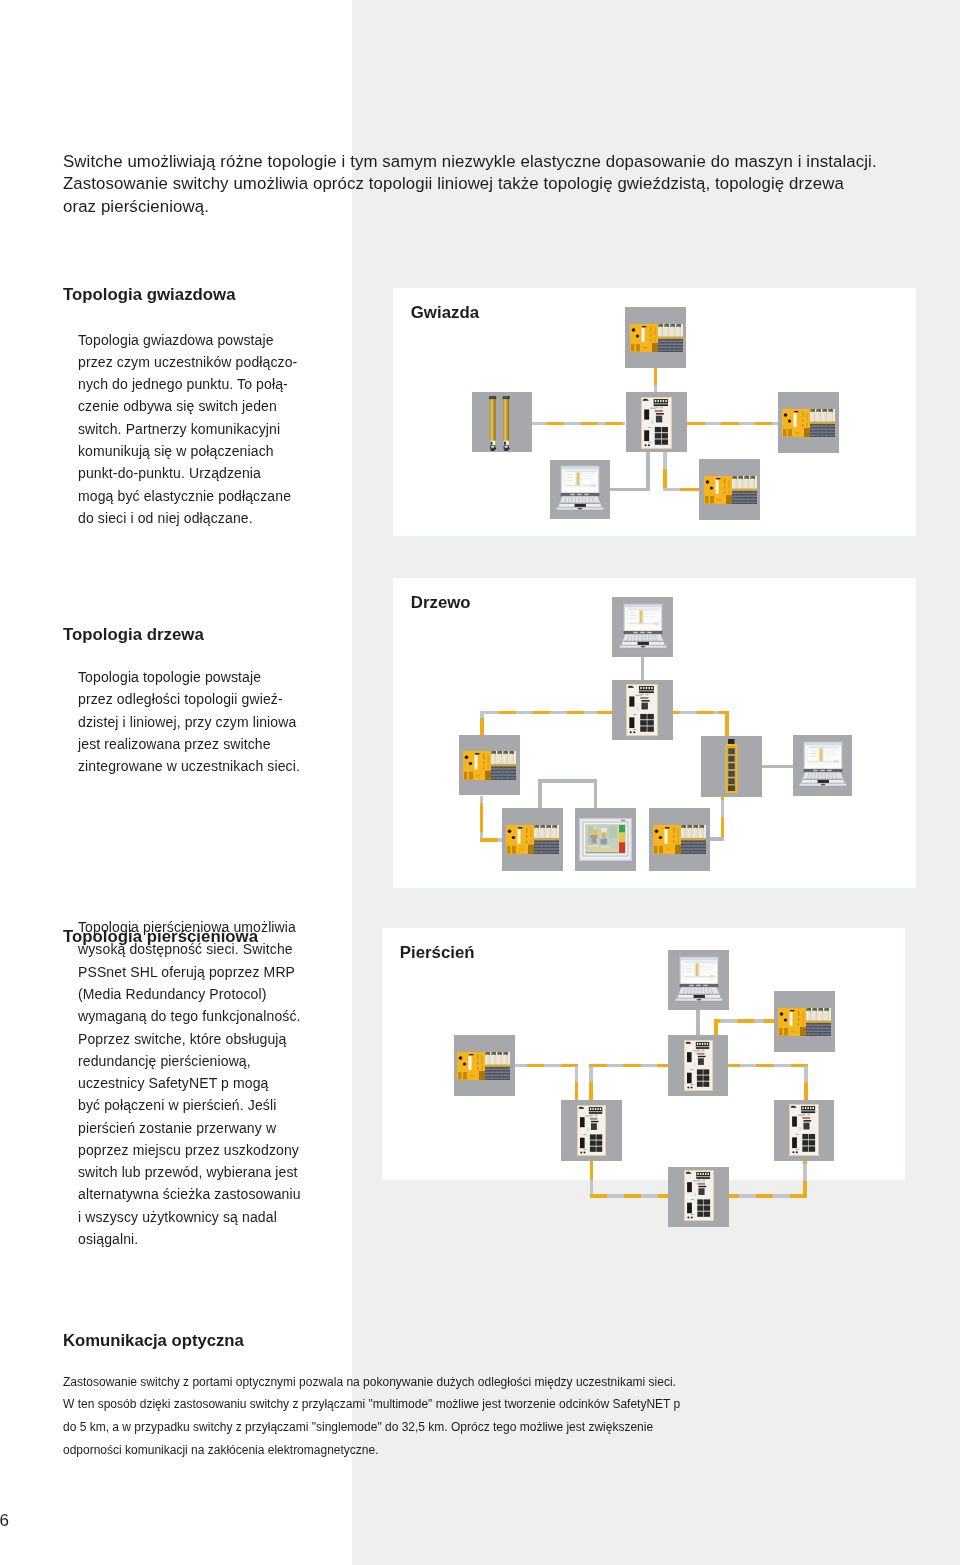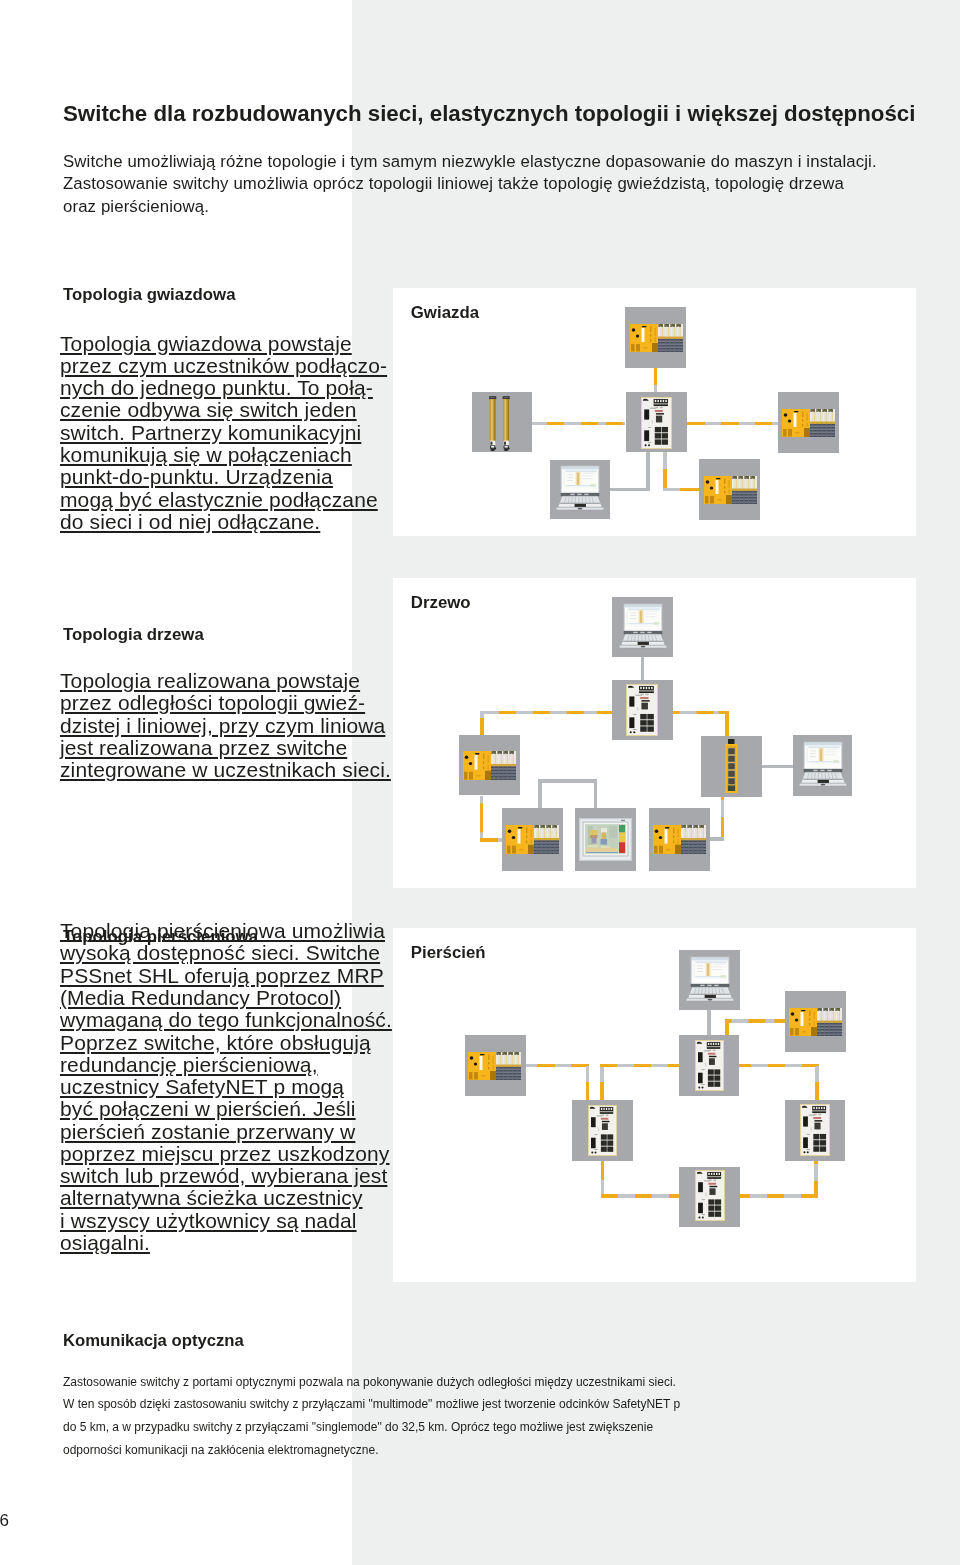--- a/index.html
+++ b/index.html
@@ -5,21 +5,21 @@
   html,body{margin:0;padding:0;}
   body{width:960px;height:1565px;background:#ffffff;
        font-family:"Liberation Sans",sans-serif;color:#1d1d1b;}
   .page{position:relative;width:960px;height:1565px;overflow:hidden;background:#fff;}
   .graypanel{position:absolute;left:352px;top:0;width:608px;height:1565px;background:#eef0ef;}
 
   .title{position:absolute;left:63px;top:100.5px;margin:0;font-size:22.3px;font-weight:bold;
          letter-spacing:0px;white-space:nowrap;}
   .tline{position:absolute;left:63px;font-size:16.8px;letter-spacing:0.12px;white-space:nowrap;}
   .sec-h{position:absolute;left:63px;font-size:16.8px;font-weight:bold;letter-spacing:0.02px;white-space:nowrap;}
-  .bline{position:absolute;left:60px;font-size:21px;letter-spacing:0.12px;white-space:nowrap;text-decoration:underline;}
+  .bline{position:absolute;left:78px;font-size:14px;letter-spacing:0.12px;white-space:nowrap;}
   .opt-h{position:absolute;left:63px;font-size:16.7px;font-weight:bold;letter-spacing:0px;white-space:nowrap;}
   .oline{position:absolute;left:63px;font-size:12px;letter-spacing:0px;white-space:nowrap;}
   .pageno{position:absolute;left:-0.5px;font-size:17px;}
 
   .diagbox{position:absolute;background:#fff;}
   .diaglabel{position:absolute;font-size:16.8px;font-weight:bold;letter-spacing:0.02px;}
 
   .devbox{position:absolute;background:#a6a8ac;}
   .devimg{position:absolute;}
   .devimg svg{display:block;}
@@ -40,55 +40,54 @@
   .cabv.gy{background:linear-gradient(to bottom,#c2c6ca 0,#c2c6ca var(--s),#f0ab1a var(--s),#f0ab1a 100%);}
   .cabv.yg{background:linear-gradient(to bottom,#f0ab1a 0,#f0ab1a var(--s),#c2c6ca var(--s),#c2c6ca 100%);}
   .cabh.gy{background:linear-gradient(to right,#c2c6ca 0,#c2c6ca var(--s),#f0ab1a var(--s),#f0ab1a 100%);}
   .cabh.yg{background:linear-gradient(to right,#f0ab1a 0,#f0ab1a var(--s),#c2c6ca var(--s),#c2c6ca 100%);}
 </style>
 </head>
 <body>
 
 <div class="page">
   <div class="graypanel"></div>
-  <h1 class="title">Switche dla rozbudowanych sieci, elastycznych topologii i większej dostępności</h1>
   <div id="dyn">
       <div class="tline" style="top:152px">Switche umożliwiają różne topologie i tym samym niezwykle elastyczne dopasowanie do maszyn i instalacji.</div>
       <div class="tline" style="top:174.3px">Zastosowanie switchy umożliwia oprócz topologii liniowej także topologię gwieździstą, topologię drzewa</div>
       <div class="tline" style="top:196.6px">oraz pierścieniową.</div>
       <div class="sec-h" style="top:285px">Topologia gwiazdowa</div>
       <div class="bline" style="top:331.7px">Topologia gwiazdowa powstaje</div>
       <div class="bline" style="top:353.96px">przez czym uczestników podłączo-</div>
       <div class="bline" style="top:376.21999999999997px">nych do jednego punktu. To połą-</div>
       <div class="bline" style="top:398.48px">czenie odbywa się switch jeden</div>
       <div class="bline" style="top:420.74px">switch. Partnerzy komunikacyjni</div>
       <div class="bline" style="top:443px">komunikują się w połączeniach</div>
       <div class="bline" style="top:465.26px">punkt-do-punktu. Urządzenia</div>
       <div class="bline" style="top:487.52px">mogą być elastycznie podłączane</div>
       <div class="bline" style="top:509.78px">do sieci i od niej odłączane.</div>
       <div class="sec-h" style="top:625px">Topologia drzewa</div>
-      <div class="bline" style="top:669.2px">Topologia realizowana powstaje</div>
+      <div class="bline" style="top:669.2px">Topologia topologie powstaje</div>
       <div class="bline" style="top:691.46px">przez odległości topologii gwieź-</div>
       <div class="bline" style="top:713.72px">dzistej i liniowej, przy czym liniowa</div>
       <div class="bline" style="top:735.98px">jest realizowana przez switche</div>
       <div class="bline" style="top:758.24px">zintegrowane w uczestnikach sieci.</div>
       <div class="sec-h" style="top:927px">Topologia pierścieniowa</div>
       <div class="bline" style="top:919.2px">Topologia pierścieniowa umożliwia</div>
       <div class="bline" style="top:941.46px">wysoką dostępność sieci. Switche</div>
       <div class="bline" style="top:963.72px">PSSnet SHL oferują poprzez MRP</div>
       <div class="bline" style="top:985.98px">(Media Redundancy Protocol)</div>
       <div class="bline" style="top:1008.24px">wymaganą do tego funkcjonalność.</div>
       <div class="bline" style="top:1030.5px">Poprzez switche, które obsługują</div>
       <div class="bline" style="top:1052.76px">redundancję pierścieniową,</div>
       <div class="bline" style="top:1075.02px">uczestnicy SafetyNET p mogą</div>
       <div class="bline" style="top:1097.28px">być połączeni w pierścień. Jeśli</div>
       <div class="bline" style="top:1119.54px">pierścień zostanie przerwany w</div>
       <div class="bline" style="top:1141.8000000000002px">poprzez miejscu przez uszkodzony</div>
       <div class="bline" style="top:1164.06px">switch lub przewód, wybierana jest</div>
-      <div class="bline" style="top:1186.3200000000002px">alternatywna ścieżka uczestnicy</div>
+      <div class="bline" style="top:1186.3200000000002px">alternatywna ścieżka zastosowaniu</div>
       <div class="bline" style="top:1208.58px">i wszyscy użytkownicy są nadal</div>
       <div class="bline" style="top:1230.8400000000001px">osiągalni.</div>
       <div class="opt-h" style="top:1330.6px">Komunikacja optyczna</div>
       <div class="oline" style="top:1374.6px">Zastosowanie switchy z portami optycznymi pozwala na pokonywanie dużych odległości między uczestnikami sieci.</div>
       <div class="oline" style="top:1397.3999999999999px">W ten sposób dzięki zastosowaniu switchy z przyłączami "multimode" możliwe jest tworzenie odcinków SafetyNET p</div>
       <div class="oline" style="top:1420.1999999999998px">do 5 km, a w przypadku switchy z przyłączami "singlemode" do 32,5 km. Oprócz tego możliwe jest zwiększenie</div>
       <div class="oline" style="top:1443px">odporności komunikacji na zakłócenia elektromagnetyczne.</div>
       <div class="pageno" style="top:1511px">6</div>
       <div class="diagbox" style="left:393px;top:288px;width:523px;height:248px">
         <div class="diaglabel" style="left:17.8px;top:14.5px">Gwiazda</div>
@@ -833,21 +832,21 @@
      <rect x="49" y="8" width="2.6" height="15" fill="#dc9f16"></rect>
      <rect x="49" y="27" width="2.6" height="9" fill="#dc9f16"></rect>
      <rect x="2" y="40" width="7" height="15" fill="#c4890f"></rect>
      <rect x="12" y="40" width="8" height="15" fill="#c4890f"></rect>
      <rect x="44" y="38" width="12" height="18" fill="#a9760a"></rect>
      <rect x="26" y="46" width="9" height="3" fill="#e0a015"></rect>
             </svg>
           </div>
         </div>
       </div>
-      <div class="diagbox" style="left:393px;top:928px;width:523px;height:354px">
+      <div class="diagbox" style="left:382px;top:928px;width:523px;height:252px">
         <div class="diaglabel" style="left:17.8px;top:14.5px">Pierścień</div>
         <div class="cab cabv plain" style="left:314px;top:82.29999999999995px;height:25px;background-position:0 0px"></div>
         <div class="cab cabv yg" style="left:332px;top:91.20000000000005px;height:16.09999999999991px;background-position:0 0px;--s:16.1px"></div>
         <div class="cab cabh dash" style="left:332px;top:91.20000000000005px;width:60px;background-position:-10.6px 0"></div>
         <div class="cab cabh dashr" style="left:132.39999999999998px;top:135.5999999999999px;width:63.80000000000007px;background-position:0px 0"></div>
         <div class="cab cabv dashu" style="left:192.60000000000002px;top:135.5999999999999px;height:36.30000000000018px;background-position:0 0px"></div>
         <div class="cab cabv dashu" style="left:207.39999999999998px;top:135.5999999999999px;height:36.30000000000018px;background-position:0 0px"></div>
         <div class="cab cabh dash" style="left:207.39999999999998px;top:135.5999999999999px;width:78.70000000000005px;background-position:0px 0"></div>
         <div class="cab cabh dashr" style="left:346.1px;top:135.5999999999999px;width:79.60000000000002px;background-position:0px 0"></div>
         <div class="cab cabv dashu" style="left:422.1px;top:135.5999999999999px;height:36.30000000000018px;background-position:0 0px"></div>

